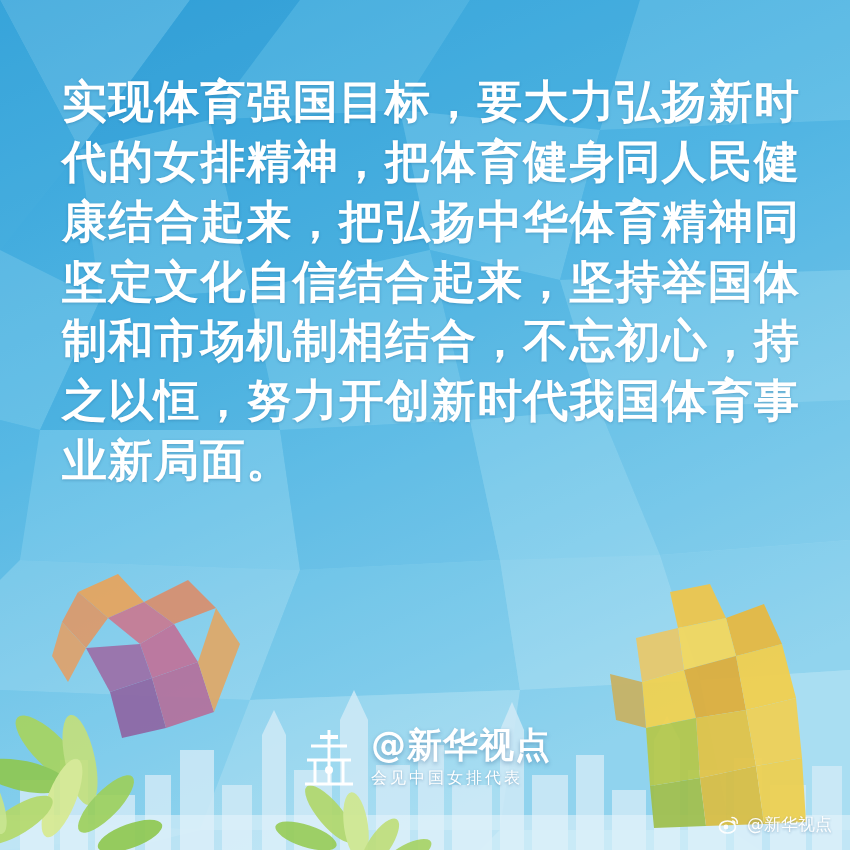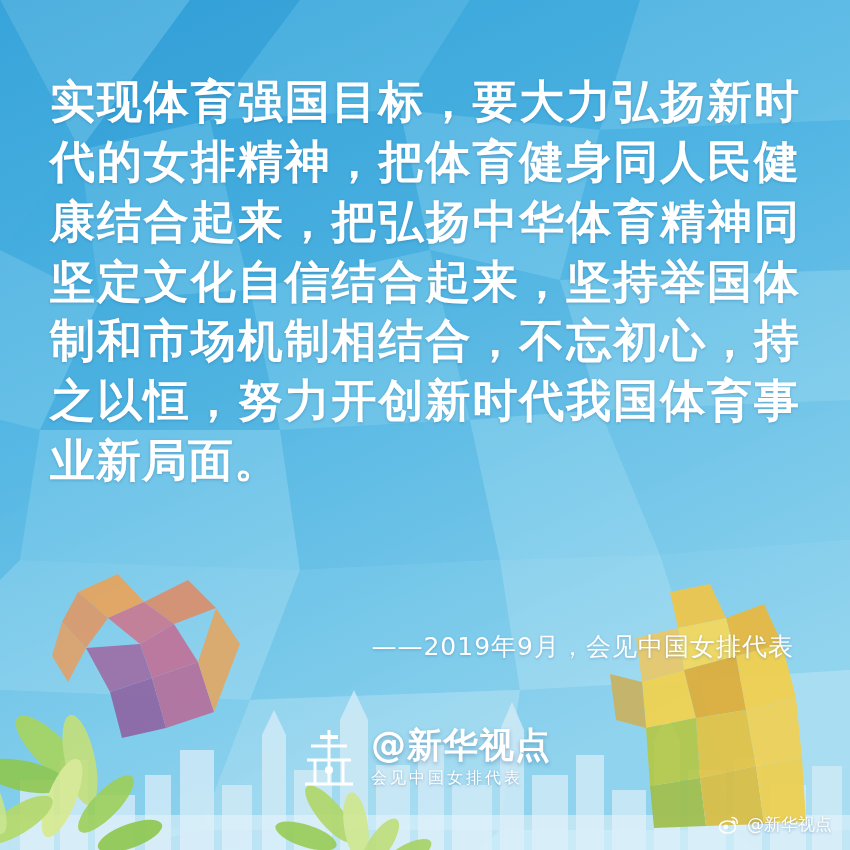--- a/index.html
+++ b/index.html
@@ -20,21 +20,21 @@
   .facets {
     position: absolute;
     inset: 0;
     z-index: 0;
   }
   .facets svg { display: block; width: 100%; height: 100%; }
 
   
   .quote-wrap {
     position: absolute;
-    left: 0; right: 0;
+    left: 12px; right: 0;
     top: 72px;
     z-index: 5;
     padding: 0 50px;
     box-sizing: border-box;
   }
   .quote {
     color: #ffffff;
     font-family: "DejaVu Serif", "Liberation Serif", serif;
     font-size: 45px;
     font-weight: 700;
@@ -308,21 +308,20 @@
         <ellipse cx="110" cy="100" rx="11" ry="30" fill="#bede74" transform="rotate(34 110 100)"></ellipse>
         <ellipse cx="138" cy="110" rx="10" ry="26" fill="#a6d25f" transform="rotate(62 138 110)"></ellipse>
       </g>
     </svg>
   </div>
 
   <div class="quote-wrap">
     <div class="quote">实现体育强国目标，要大力弘扬新时代的女排精神，把体育健身同人民健康结合起来，把弘扬中华体育精神同坚定文化自信结合起来，坚持举国体制和市场机制相结合，不忘初心，持之以恒，努力开创新时代我国体育事业新局面。</div>
   </div>
 
-  <div class="attribution">——2019年9月，会见中国女排代表</div>
 
   <div class="brand">
     <div class="brand-mark">
       <svg viewBox="0 0 60 62" xmlns="http://www.w3.org/2000/svg">
         <g fill="none" stroke="#ffffff" stroke-width="3">
           <path d="M30 4 L30 58"></path>
           <path d="M12 20 L48 20"></path>
           <path d="M8 34 L52 34"></path>
           <path d="M16 34 L16 58"></path>
           <path d="M44 34 L44 58"></path>

